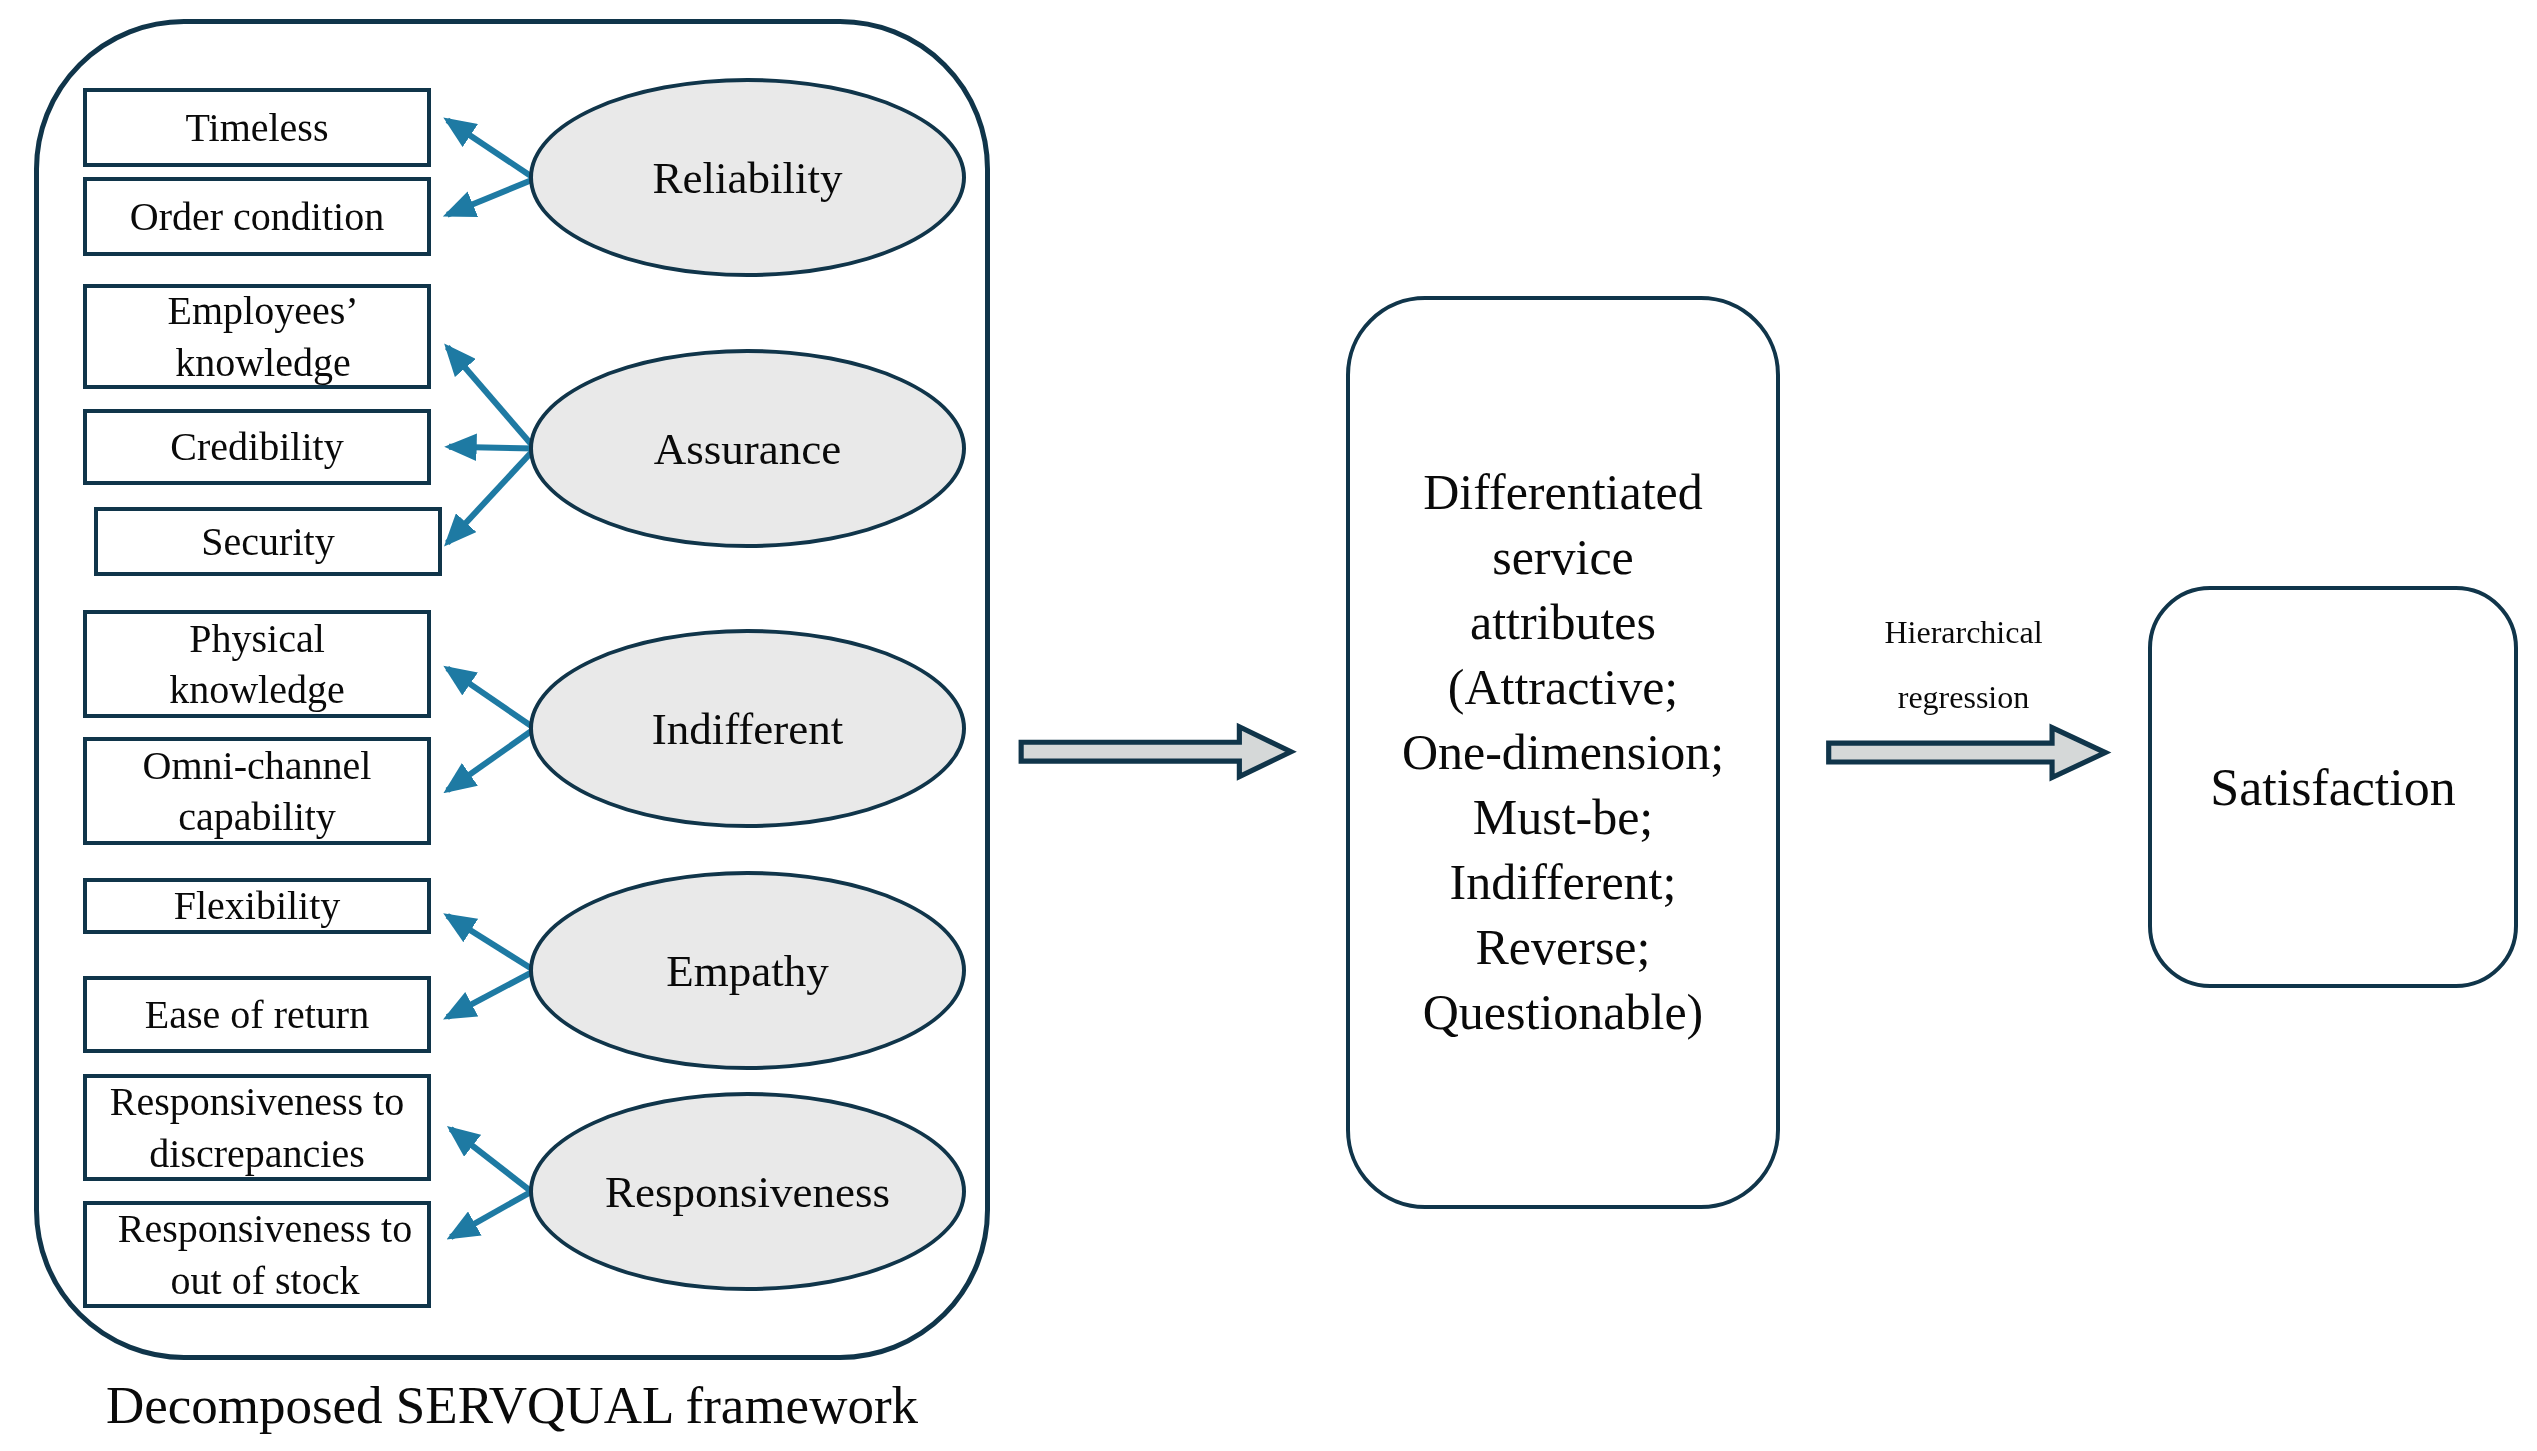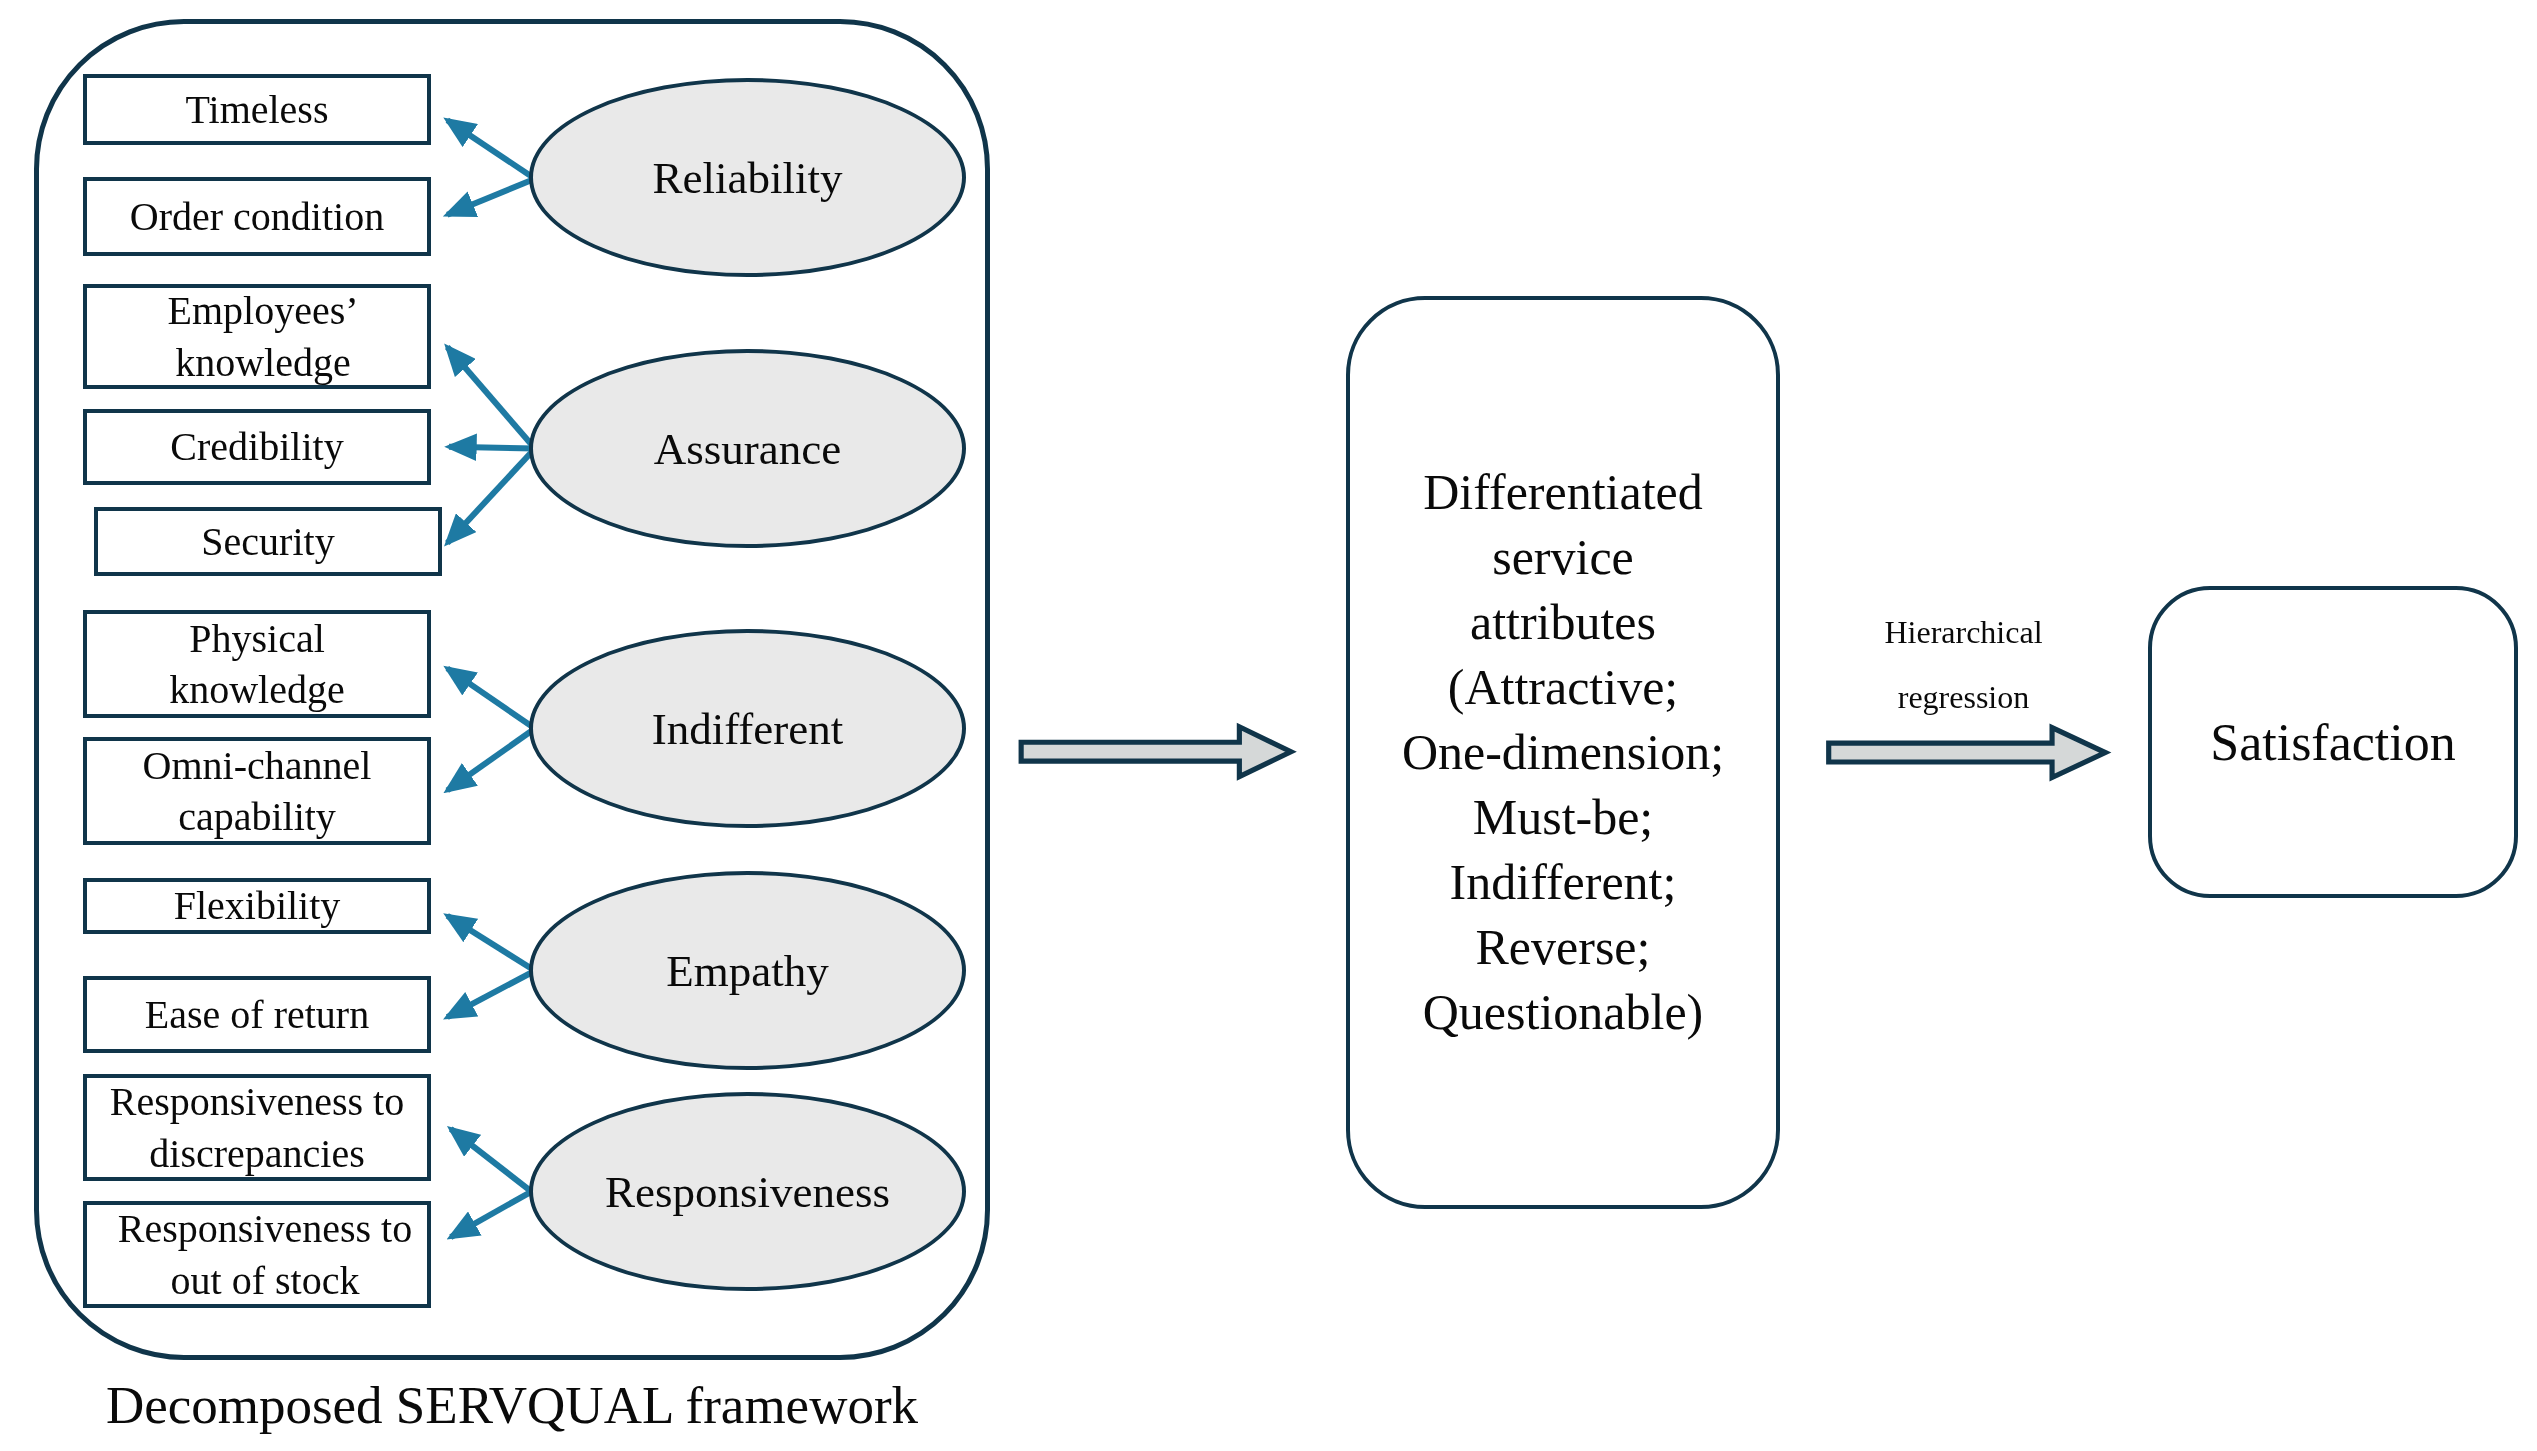--- a/index.html
+++ b/index.html
@@ -38,21 +38,21 @@
     position:absolute;left:1346px;top:296px;width:434px;height:913px;
     border:4.3px solid #10354a;border-radius:79px;box-sizing:border-box;background:#ffffff;
     display:flex;align-items:center;justify-content:center;text-align:center;
     font-size:50px;line-height:65px;white-space:pre-line;
   }
   .arrow-label{
     position:absolute;left:1796px;top:600px;width:335px;
     text-align:center;font-size:32px;line-height:65px;white-space:pre-line;
   }
   .outcome-box{
-    position:absolute;left:2148px;top:586px;width:370px;height:312px;
+    position:absolute;left:2148px;top:586px;width:370px;height:402px;
     border:4.3px solid #10354a;border-radius:62px;box-sizing:border-box;background:#ffffff;
     display:flex;align-items:center;justify-content:center;text-align:center;
     font-size:52px;
   }
 </style>
 </head>
 <body>
 
 <div class="canvas">
 
@@ -89,21 +89,21 @@
       <line x1="618" y1="1387" x2="524" y2="1440" marker-end="url(#tealhead)"></line>
     </g>
 
     <polygon points="1188,864 1442,864 1442,846 1502,875 1442,904 1442,886 1188,886" fill="#d5d8d8" stroke="#10354a" stroke-width="6"></polygon>
 
     <polygon points="2128,865 2388,865 2388,847 2450,876 2388,905 2388,887 2128,887" fill="#d5d8d8" stroke="#10354a" stroke-width="6"></polygon>
   </svg>
 
   <div class="frame"></div>
 
-  <div class="attr-box" style="top:74px;height:71px;">Timeless</div>
+  <div class="attr-box" style="top:88px;height:79px;">Timeless</div>
   <div class="attr-box" style="top:177px;height:79px;">Order condition</div>
 
   <div class="attr-box" style="top:284px;height:105px;padding-left:24px;">Employees’ knowledge</div>
   <div class="attr-box" style="top:409px;height:76px;">Credibility</div>
   <div class="attr-box" style="top:507px;height:69px;margin-left:11px;">Security</div>
 
   <div class="attr-box" style="top:610px;height:108px;">Physical knowledge</div>
   <div class="attr-box" style="top:737px;height:108px;">Omni-channel capability</div>
 
   <div class="attr-box" style="top:878px;height:56px;">Flexibility</div>

